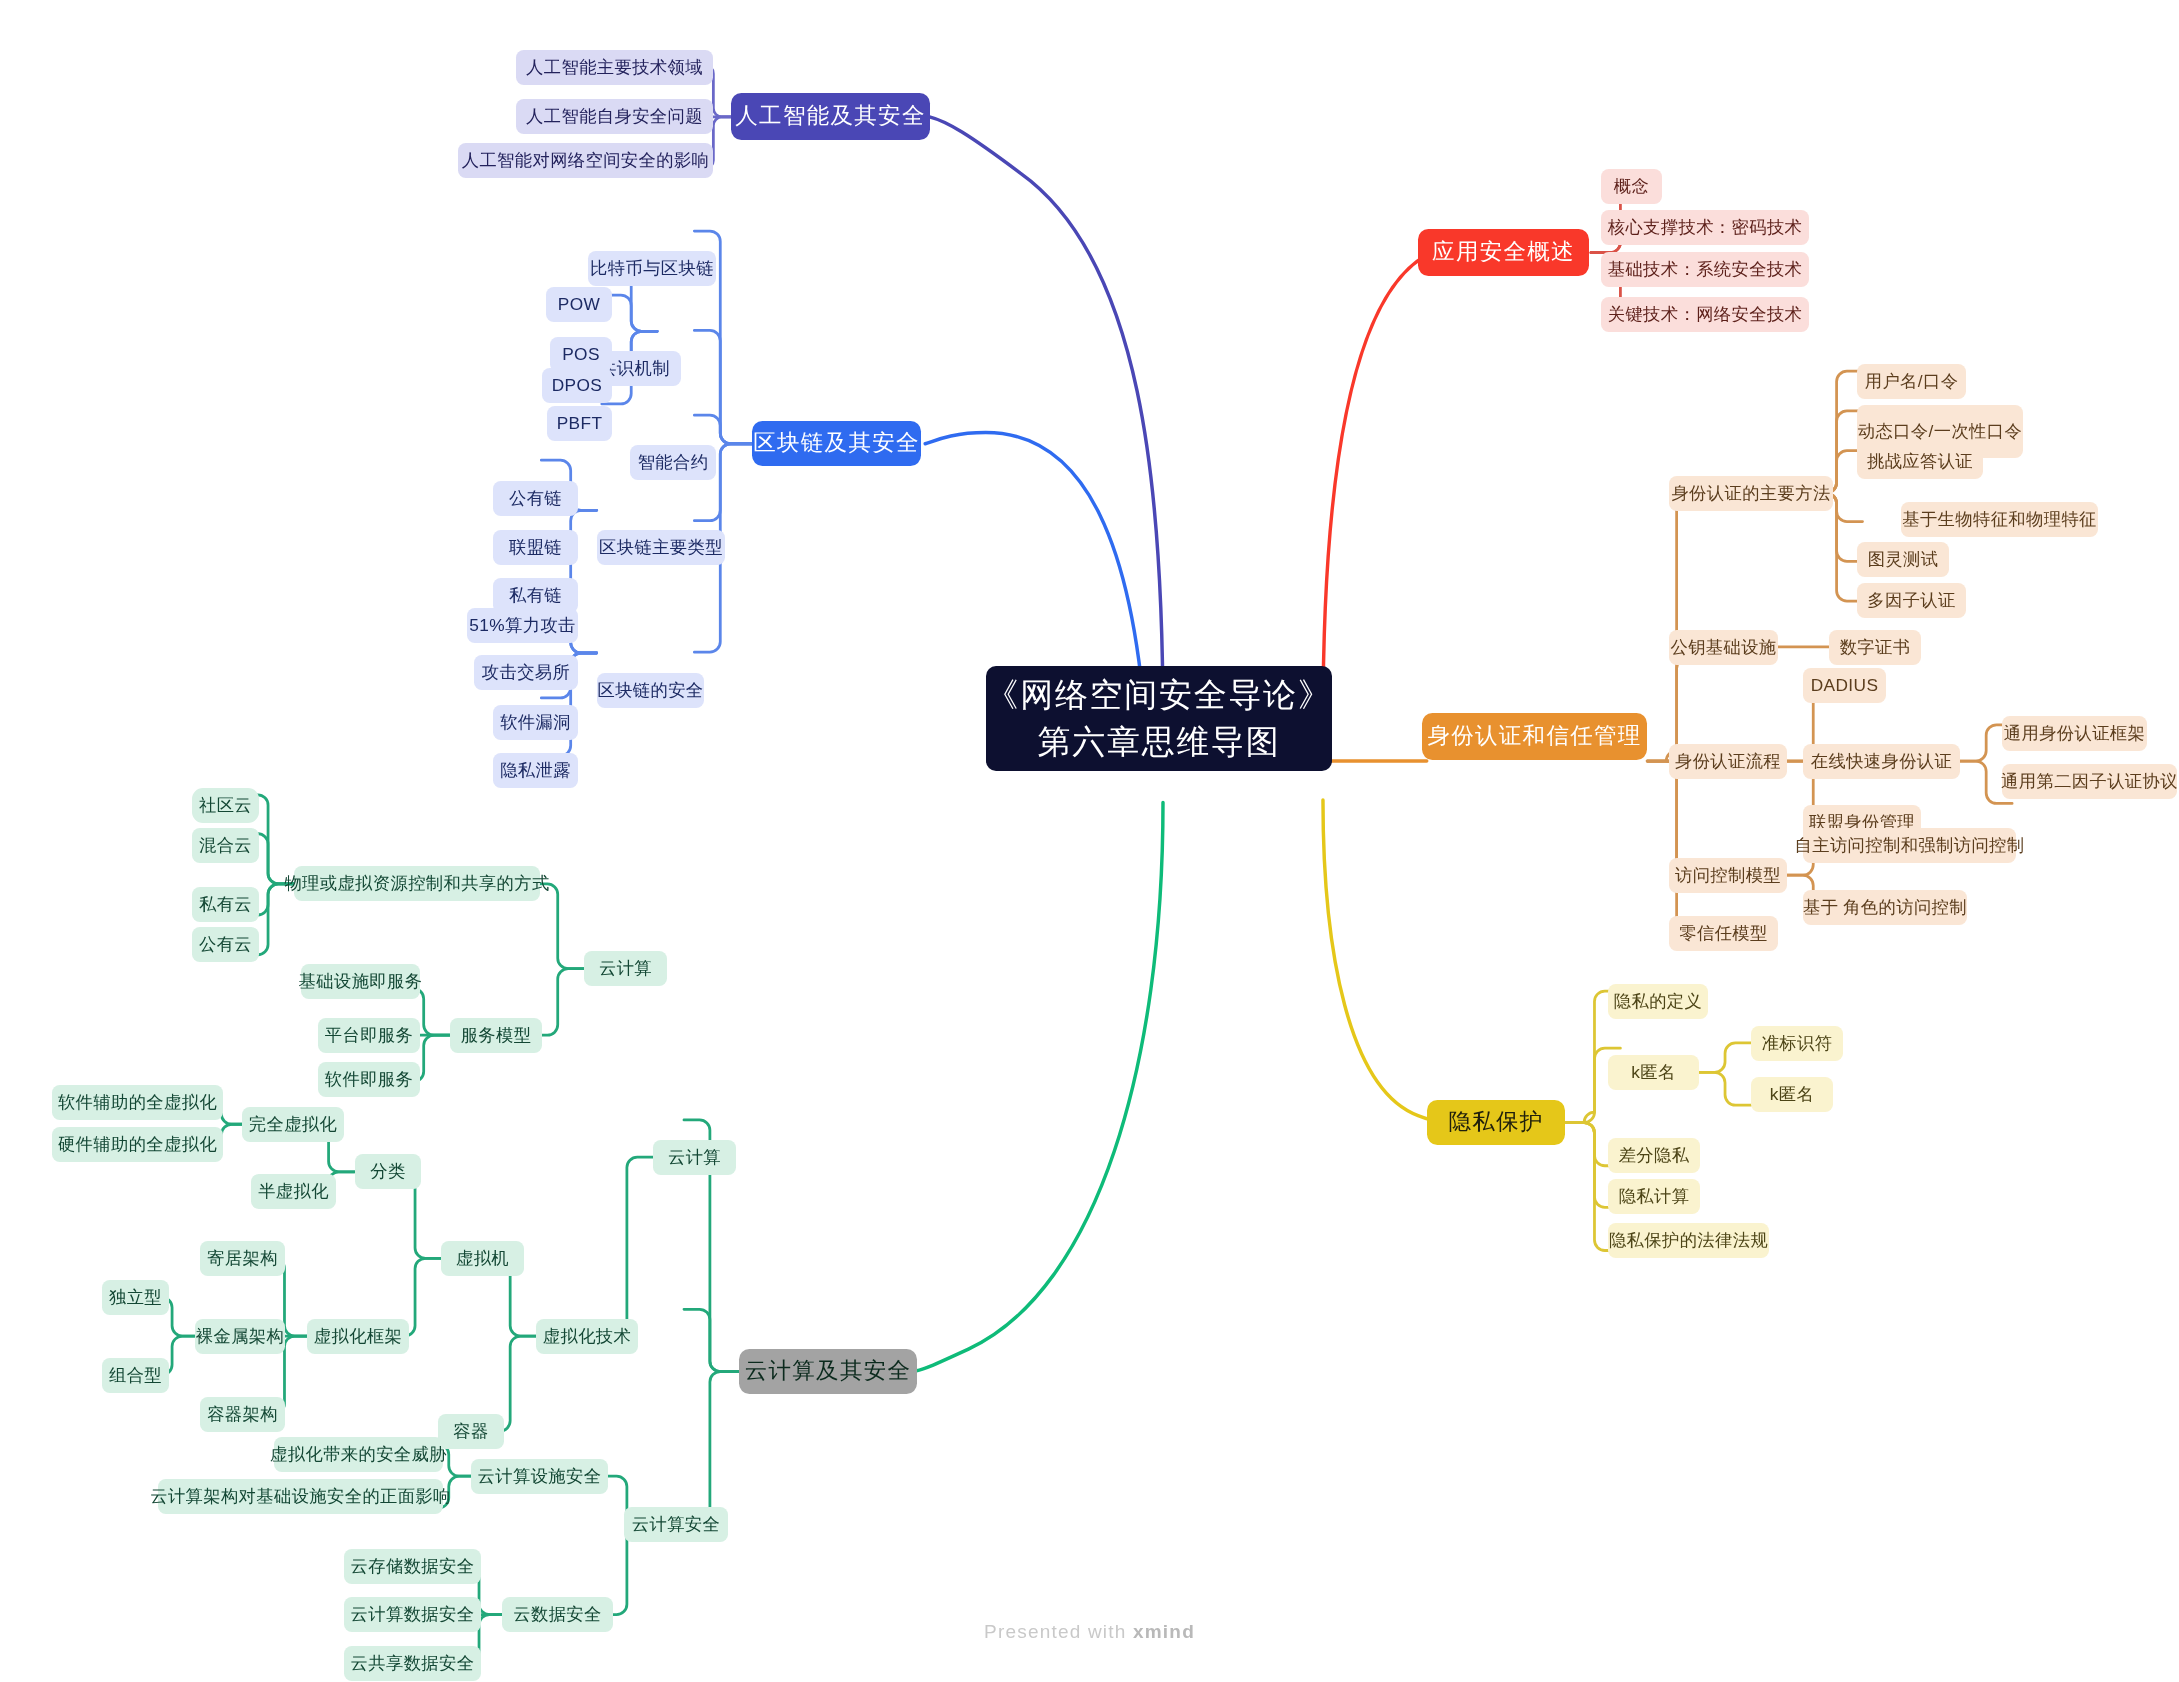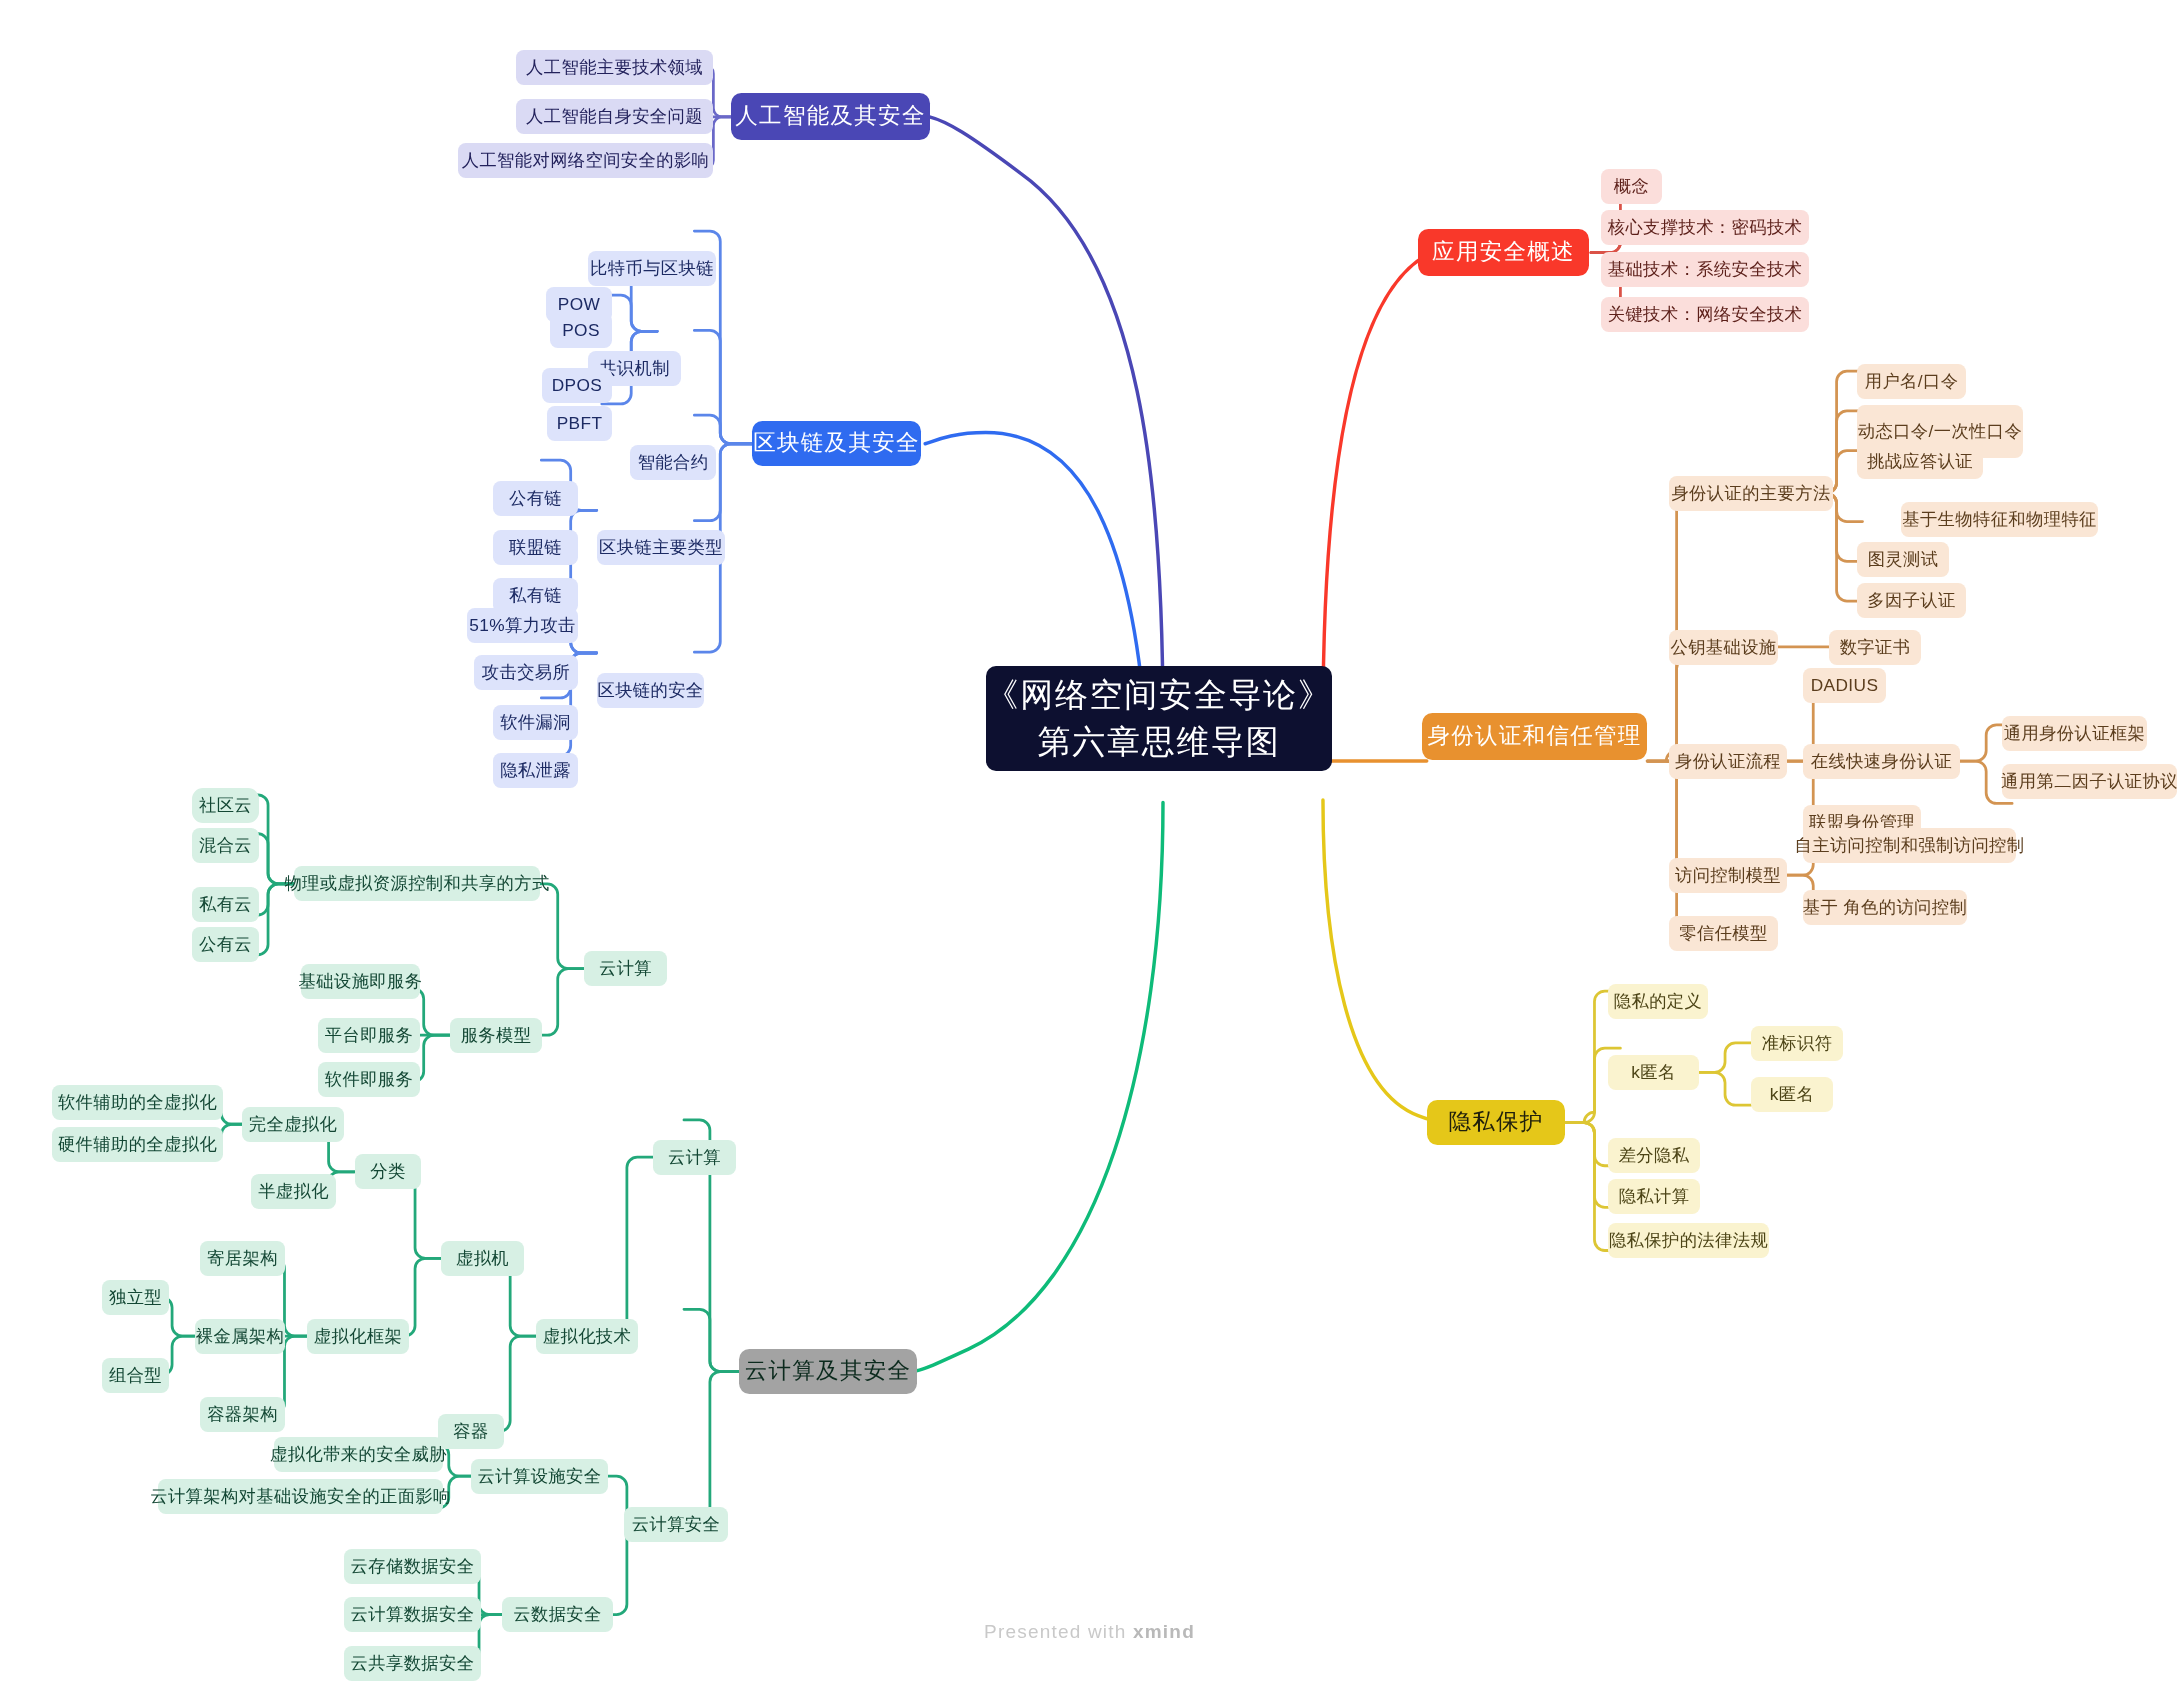--- a/index.html
+++ b/index.html
@@ -228,21 +228,21 @@
   </div>
   <div class="node sub s-bc" style="left:588px;top:214px;width:128px;height:35px;">
     <span>比特币与区块链</span>
   </div>
   <div class="node sub s-bc" style="left:588px;top:314px;width:93px;height:35px;">
     <span>共识机制</span>
   </div>
   <div class="node sub s-bc" style="left:546px;top:250px;width:66px;height:35px;">
     <span>POW</span>
   </div>
-  <div class="node sub s-bc" style="left:550px;top:276px;width:62px;height:35px;">
+  <div class="node sub s-bc" style="left:550px;top:300px;width:62px;height:35px;">
     <span>POS</span>
   </div>
   <div class="node sub s-bc" style="left:542px;top:331px;width:70px;height:35px;">
     <span>DPOS</span>
   </div>
   <div class="node sub s-bc" style="left:547px;top:369px;width:65px;height:35px;">
     <span>PBFT</span>
   </div>
   <div class="node sub s-bc" style="left:630px;top:408px;width:86px;height:35px;">
     <span>智能合约</span>
@@ -338,21 +338,21 @@
   </div>
   <div class="node sub s-idt" style="left:1803px;top:805px;width:118px;height:35px;">
     <span>联盟身份管理</span>
   </div>
   <div class="node sub s-idt" style="left:1669px;top:858px;width:118px;height:35px;">
     <span>访问控制模型</span>
   </div>
   <div class="node sub s-idt" style="left:1803px;top:828px;width:213px;height:35px;">
     <span>自主访问控制和强制访问控制</span>
   </div>
-  <div class="node sub s-idt" style="left:1803px;top:890px;width:164px;height:35px;">
+  <div class="node sub s-idt" style="left:1803px;top:890px;width:164px;height:35px;font-family:Liberation Serif, serif;">
     <span>基于 角色的访问控制</span>
   </div>
   <div class="node sub s-idt" style="left:1669px;top:916px;width:109px;height:35px;">
     <span>零信任模型</span>
   </div>
 
   <div class="node main m-priv" style="left:1427px;top:1100px;width:138px;height:45px;">
     <span>隐私保护</span>
   </div>
   <div class="node sub s-priv" style="left:1608px;top:984px;width:100px;height:35px;">

